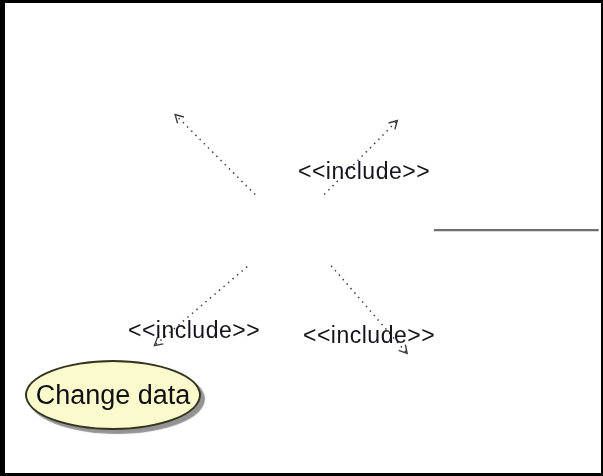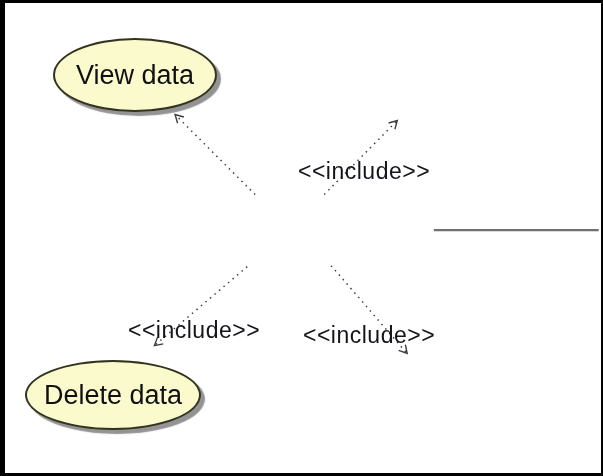--- a/index.html
+++ b/index.html
@@ -72,28 +72,25 @@
     </defs>
 
     <line x1="253" y1="194" x2="172" y2="113" stroke="#3c3c3c" stroke-width="1.5" stroke-dasharray="1.5 4.5" marker-end="url(#arrowOpen)"></line>
     <line x1="323" y1="194" x2="397" y2="119" stroke="#3c3c3c" stroke-width="1.5" stroke-dasharray="1.5 4.5" marker-end="url(#arrowOpen)"></line>
     <line x1="245" y1="267" x2="151" y2="347" stroke="#3c3c3c" stroke-width="1.5" stroke-dasharray="1.5 4.5" marker-end="url(#arrowOpen)"></line>
     <line x1="330" y1="266" x2="407" y2="355" stroke="#3c3c3c" stroke-width="1.5" stroke-dasharray="1.5 4.5" marker-end="url(#arrowOpen)"></line>
 
     <line x1="434" y1="230" x2="601" y2="230" stroke="#707070" stroke-width="2.2"></line>
   </svg>
 
-  <div class="usecase uc-view">
-    <span>View data</span>
-  </div>
 
 
 
   <div class="usecase uc-delete">
-    <span>Delete data</span>
+    <span>Change data</span>
   </div>
 
 
   <span class="inc-label lbl-2">&lt;&lt;include&gt;&gt;</span>
   <span class="inc-label lbl-3">&lt;&lt;include&gt;&gt;</span>
   <span class="inc-label lbl-4">&lt;&lt;include&gt;&gt;</span>
 
 </div>
 
 </body></html>

